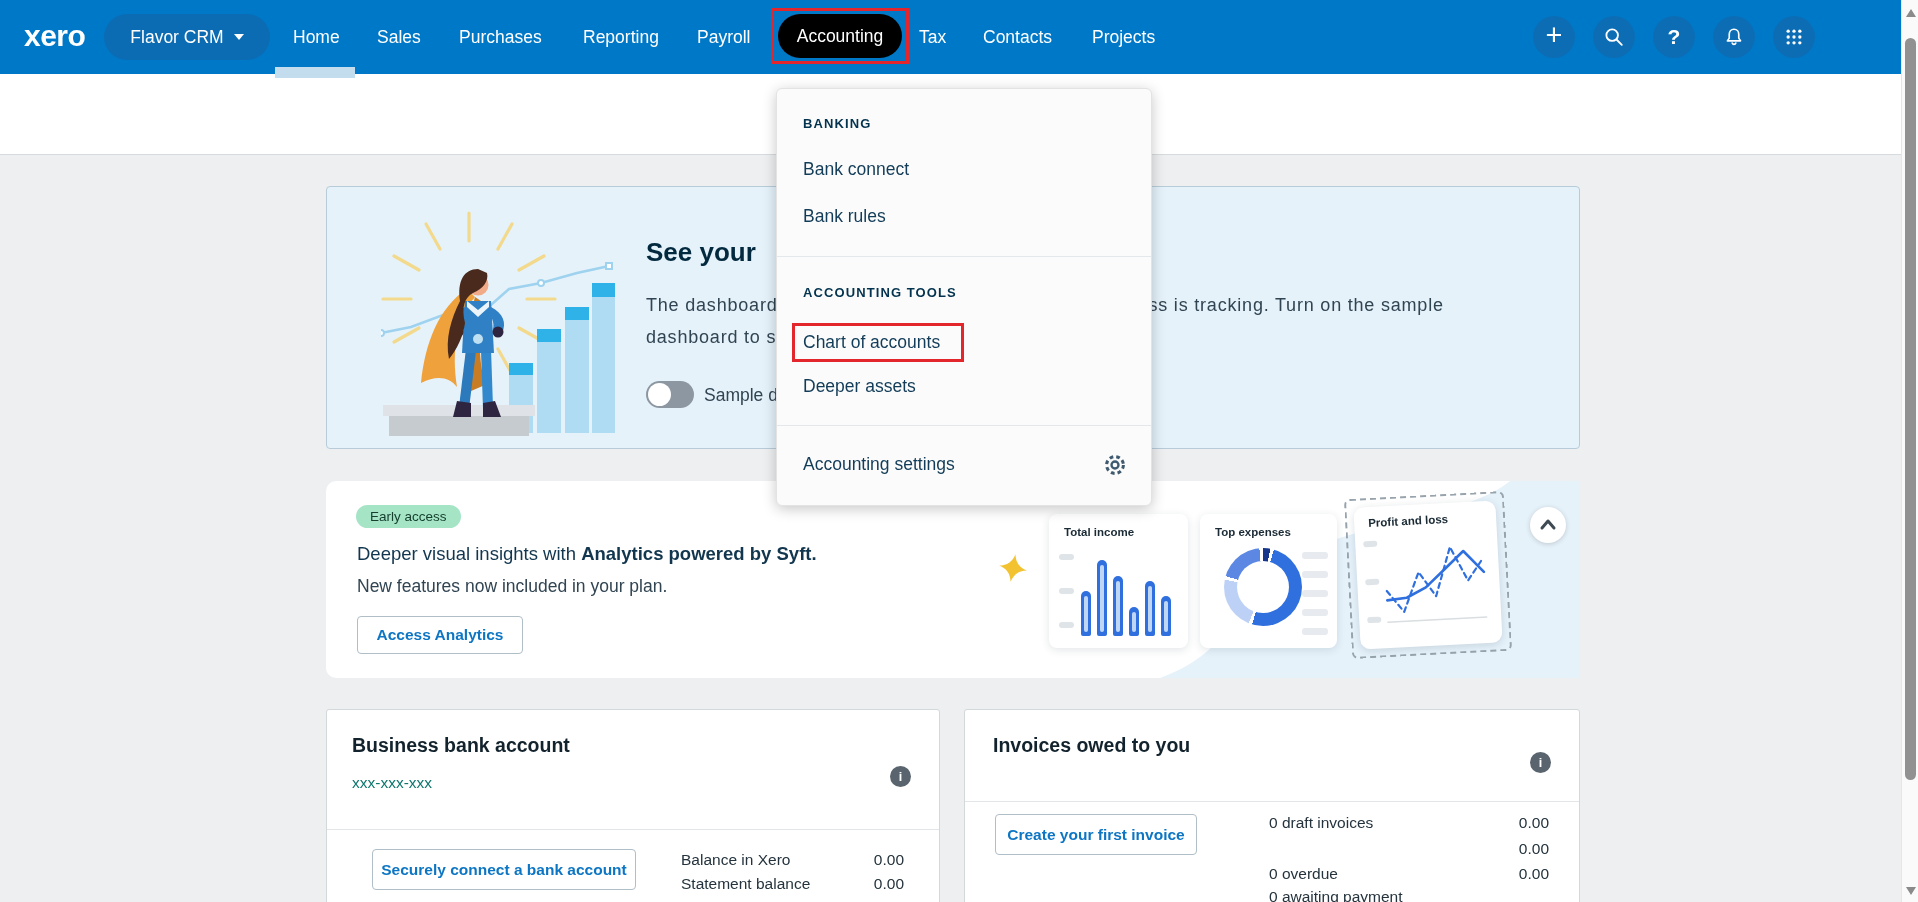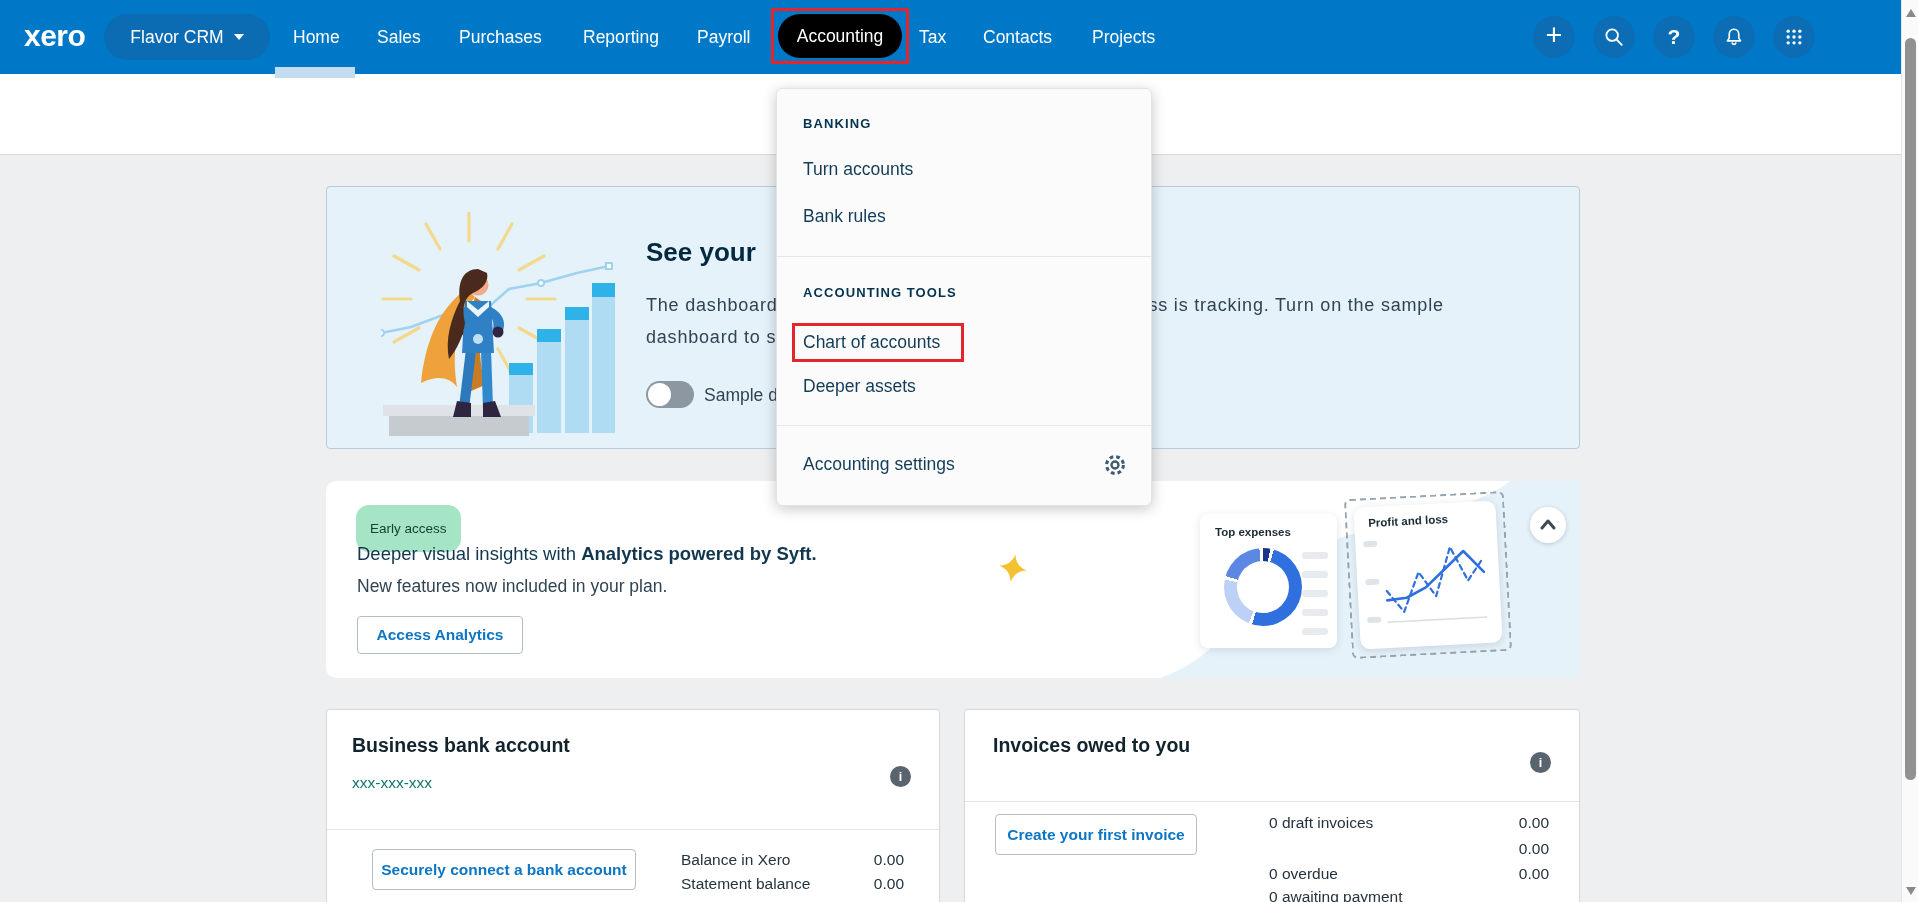--- a/index.html
+++ b/index.html
@@ -35,21 +35,21 @@
             color:#fff;font-weight:bold;font-size:15.5px;display:flex;align-items:center;justify-content:center;cursor:pointer;}
   
   .hero{position:absolute;left:326px;top:186px;width:1254px;height:263px;background:#E5F2FA;
         border:1px solid #B7CCD8;border-radius:4px;box-sizing:border-box;z-index:10;}
   .hero-heading{position:absolute;left:319px;top:50px;font-size:26px;font-weight:bold;color:#03293F;white-space:nowrap;}
   .hero-body{position:absolute;left:319px;font-size:18px;letter-spacing:0.8px;color:#314452;white-space:nowrap;}
   .toggle{position:absolute;left:319px;top:194px;width:48px;height:27px;border-radius:14px;background:#8C97A2;cursor:pointer;}
   .toggle-knob{position:absolute;left:2px;top:2px;width:23px;height:23px;border-radius:50%;background:#fff;}
   .toggle-label{position:absolute;left:377px;top:198px;font-size:17.5px;color:#314452;white-space:nowrap;}
   .early{position:absolute;left:326px;top:481px;width:1254px;height:197px;background:#fff;border-radius:10px;z-index:10;}
-  .badge{position:absolute;left:30px;top:24px;padding:16px 14px;border-radius:13px;background:#A5E5C6;
+  .badge{position:absolute;left:30px;top:24px;padding:4px 14px;border-radius:13px;background:#A5E5C6;
          font-size:13.5px;color:#17402F;}
   .early-line1{position:absolute;left:31px;top:62px;font-size:18.5px;color:#11364E;white-space:nowrap;}
   .early-line2{position:absolute;left:31px;top:95px;font-size:17.5px;color:#314452;white-space:nowrap;}
   .white-btn{background:#fff;border:1px solid #AFBEC7;border-radius:4px;color:#0D76C4;font-weight:bold;
              display:flex;align-items:center;justify-content:center;cursor:pointer;box-sizing:border-box;}
   
   .menu{position:absolute;left:776px;top:88px;width:376px;height:418px;background:#FBFBFB;
         border:1px solid #E3E3E3;border-radius:6px;box-shadow:0 3px 14px rgba(0,0,0,0.22);
         box-sizing:border-box;z-index:60;}
   .menu-header{position:absolute;left:26px;font-size:13px;font-weight:bold;letter-spacing:1.1px;color:#03334E;}
@@ -230,20 +230,34 @@
       <span>Deeper visual insights with </span><span style="font-weight:bold">Analytics powered by Syft.</span>
     </div>
     <div class="early-line2">New features now included in your plan.</div>
     <div class="white-btn" style="position:absolute;left:31px;top:135px;width:166px;height:38px;font-size:15.5px;">
       <span>Access Analytics</span>
     </div>
     <svg viewBox="0 0 32 32" style="position:absolute;left:672px;top:72px;width:30px;height:30px;transform:rotate(10deg);">
       <path d="M16 1 C17.8 9.5 22.5 14.2 31 16 C22.5 17.8 17.8 22.5 16 31 C14.2 22.5 9.5 17.8 1 16 C9.5 14.2 14.2 9.5 16 1 Z" fill="#F2C230"></path>
     </svg>
 
+    <div class="mini-card" style="left:723px;top:33px;width:139px;height:134px;">
+      <div class="mini-title">Total income</div>
+      <div class="dash" style="left:10px;top:40px;width:15px;height:6px;"></div>
+      <div class="dash" style="left:10px;top:74px;width:15px;height:6px;"></div>
+      <div class="dash" style="left:10px;top:108px;width:15px;height:6px;"></div>
+      <div style="position:absolute;left:32px;top:34px;width:100px;height:88px;">
+          <div class="mbar" style="left: 0px; height: 45px; background: rgb(47, 111, 222);"></div>
+          <div class="mbar" style="left: 16px; height: 76px; background: rgb(47, 111, 222);"></div>
+          <div class="mbar" style="left: 32px; height: 60px; background: rgb(47, 111, 222);"></div>
+          <div class="mbar" style="left: 48px; height: 29px; background: rgb(47, 111, 222);"></div>
+          <div class="mbar" style="left: 64px; height: 55px; background: rgb(47, 111, 222);"></div>
+          <div class="mbar" style="left: 80px; height: 40px; background: rgb(47, 111, 222);"></div>
+        </div>
+    </div>
 
     <div class="mini-card" style="left:874px;top:33px;width:137px;height:134px;">
       <div class="mini-title">Top expenses</div>
       <div class="donut" style="background: conic-gradient(rgb(22, 54, 140) 0%, rgb(22, 54, 140) 3%, rgb(255, 255, 255) 3%, rgb(255, 255, 255) 4.5%, rgb(47, 111, 222) 4.5%, rgb(47, 111, 222) 54.5%, rgb(255, 255, 255) 54.5%, rgb(255, 255, 255) 56%, rgb(189, 208, 246) 56%, rgb(189, 208, 246) 78%, rgb(255, 255, 255) 78%, rgb(255, 255, 255) 79.5%, rgb(92, 136, 228) 79.5%, rgb(92, 136, 228) 98.5%, rgb(255, 255, 255) 98.5%, rgb(255, 255, 255) 100%);"></div>
       <div class="dash" style="left:102px;top:38px;width:26px;height:6.5px;background:#E7EAEE;"></div>
       <div class="dash" style="left:102px;top:57px;width:26px;height:6.5px;background:#E7EAEE;"></div>
       <div class="dash" style="left:102px;top:76px;width:26px;height:6.5px;background:#E7EAEE;"></div>
       <div class="dash" style="left:102px;top:95px;width:26px;height:6.5px;background:#E7EAEE;"></div>
       <div class="dash" style="left:102px;top:114px;width:26px;height:6.5px;background:#E7EAEE;"></div>
     </div>
@@ -264,21 +278,21 @@
 
     <div class="fab">
       <svg width="28" height="28" viewBox="0 0 28 28">
         <polyline points="8,17 14,10 20,17" fill="none" stroke="#3E4A54" stroke-width="3" stroke-linecap="round" stroke-linejoin="round"></polyline>
       </svg>
     </div>
   </div>
 
   <div class="menu">
     <div class="menu-header" style="top:27px">BANKING</div>
-    <div class="menu-item" style="top:70px">Turn accounts</div>
+    <div class="menu-item" style="top:70px">Bank connect</div>
     <div class="menu-item" style="top:117px">Bank rules</div>
     <div class="menu-div" style="top:167px"></div>
     <div class="menu-header" style="top:196px">ACCOUNTING TOOLS</div>
     <div class="coa-box">
       <div class="menu-item" style="position:static;margin-left:8px;">Chart of accounts</div>
     </div>
     <div class="menu-item" style="top:287px">Deeper assets</div>
     <div class="menu-div" style="top:336px"></div>
     <div class="menu-item" style="top:365px">Accounting settings</div>
     <svg viewBox="0 0 24 24" style="position:absolute;left:324px;top:362px;width:28px;height:28px;">

